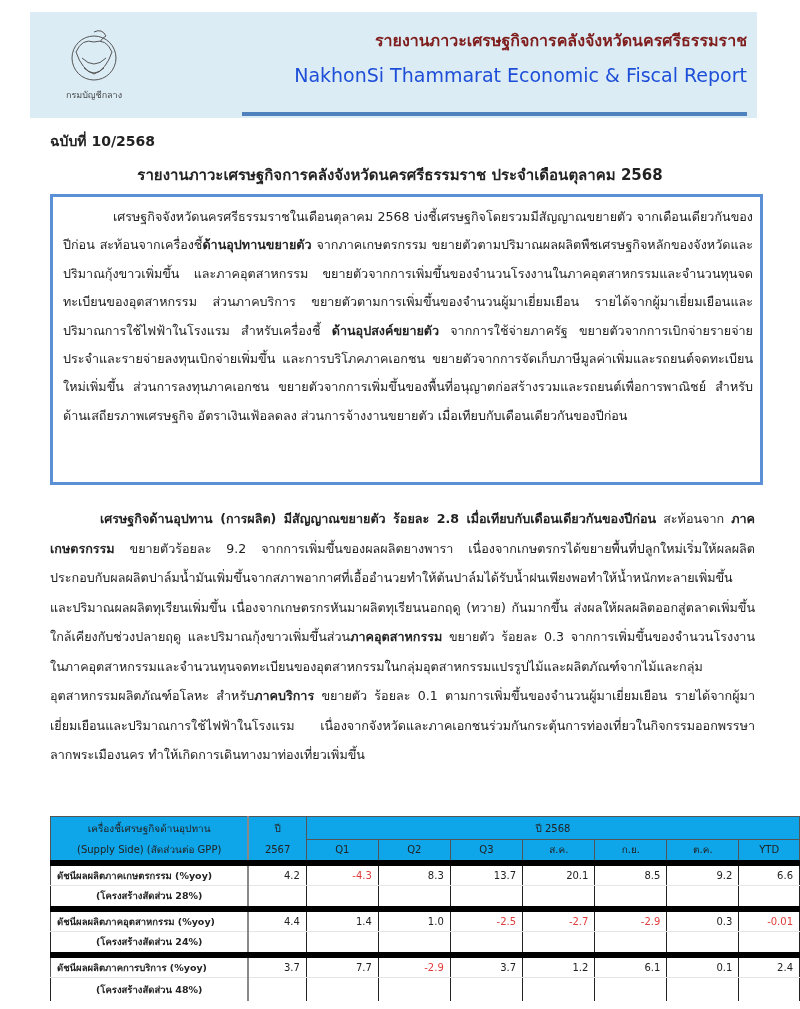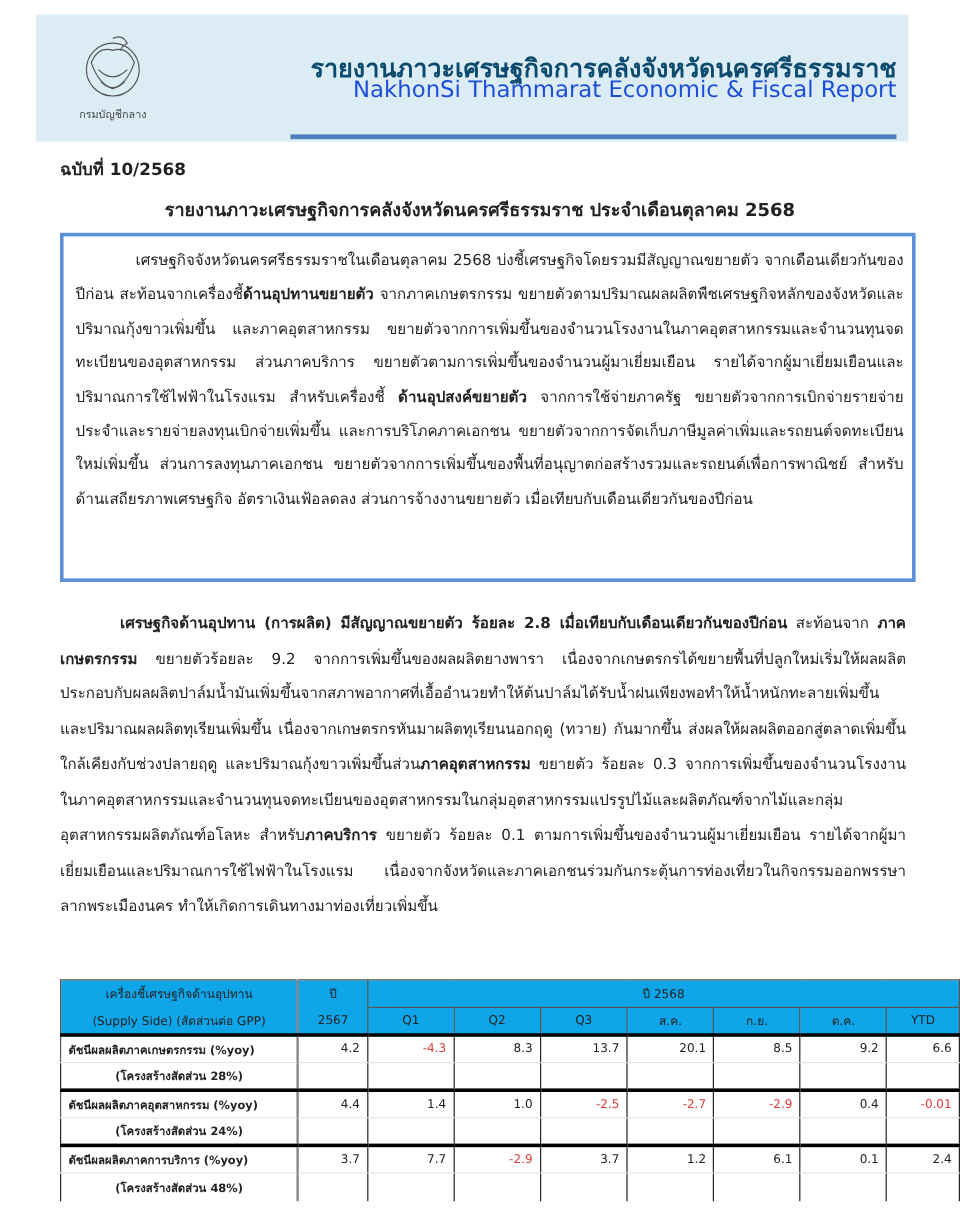--- a/index.html
+++ b/index.html
@@ -1,20 +1,20 @@
 <!DOCTYPE html>
 <html><head>
 <meta charset="utf-8">
 <style>
   html, body { margin:0; padding:0; background:#ffffff; }
   body { width:800px; height:1009px; position:relative; overflow:hidden;
          font-family:"DejaVu Sans", "Liberation Sans", sans-serif; color:#222; }
   .header-box { position:absolute; left:30px; top:12px; width:727px; height:106px; background:#dbecf4; }
   .logo { position:absolute; left:28px; top:10px; width:72px; height:80px; }
-  .title-th { position:absolute; right:10px; top:28px; font-size:21px; font-weight:bold; color:#0c4a6e; white-space:nowrap; }
+  .title-th { position:absolute; right:10px; top:16px; font-size:16px; font-weight:bold; color:#7f1d1d; white-space:nowrap; }
   .title-en { position:absolute; right:10px; top:52px; font-size:19px; color:#1d4ed8; white-space:nowrap; font-family:"DejaVu Sans", sans-serif; }
   .title-rule { position:absolute; left:212px; top:100px; width:505px; height:4px; background:#4f81bd; }
 
   .issue { position:absolute; left:50px; top:130px; font-size:14px; font-weight:bold; }
   .report-title { position:absolute; left:0; width:800px; top:163px; text-align:center; font-size:15px; font-weight:bold; }
 
   .summary-box { position:absolute; left:50px; top:194px; width:707px; height:285px;
                  border:3px solid #5b8fd6; box-sizing:content-box; }
   .summary-text { position:absolute; left:10px; top:6px; width:690px; font-size:12.6px; line-height:28.4px; text-align:justify; text-indent:50px; }
   .para { position:absolute; left:50px; top:504px; width:705px; font-size:12.6px; line-height:29.5px; text-align:justify; text-indent:50px; }
@@ -23,21 +23,21 @@
   table.supply { position:absolute; left:50px; top:816px; border-collapse:collapse; font-size:10px; font-family:"DejaVu Sans", sans-serif; }
   table.supply td, table.supply th { padding:0 6px; height:23px; box-sizing:border-box; }
   table.supply th { background:#0ea5e9; font-weight:normal; text-align:center; border:1px solid #555; }
   .hdr-label { width:213px; }
   .c-year { width:61px; border-left:2px solid #888 !important; }
   .c-num { width:78px; }
   table.supply td { border-left:1px solid #222; border-right:1px solid #222; text-align:right; }
   table.supply td.lbl { text-align:left; font-weight:bold; border-left:1px solid #555; font-size:9.5px; }
   table.supply td.sub { text-align:left; font-weight:bold; font-size:9.5px;padding-left:45px; }
   table.supply td.yr { border-left:2px solid #888; }
-  tr.main td { border-top:3px solid #000000; border-bottom:1px solid #e5e5e5; }
+  tr.main td { border-top:6px solid #000000; border-bottom:1px solid #e5e5e5; }
   .neg { color:#e03c3c; }
 </style>
 </head>
 <body>
 
 <div class="header-box">
   <svg class="logo" viewBox="0 0 72 80">
     <g fill="none" stroke="#555" stroke-width="1">
       <ellipse cx="36" cy="36" rx="22" ry="22"></ellipse>
       <path d="M36 10 q8 -4 12 4 q-4 2 -6 6"></path>
@@ -104,21 +104,21 @@
   </tr>
 
   <tr class="main">
     <td class="lbl">ดัชนีผลผลิตภาคอุตสาหกรรม  (%yoy)</td>
     <td class="yr">4.4</td>
     <td>1.4</td>
     <td>1.0</td>
     <td class="neg">-2.5</td>
     <td class="neg">-2.7</td>
     <td class="neg">-2.9</td>
-    <td>0.4</td>
+    <td>0.3</td>
     <td class="neg">-0.01</td>
   </tr>
   <tr>
     <td class="sub">(โครงสร้างสัดส่วน 24%)</td>
     <td class="yr"></td>
         <td></td>
         <td></td>
         <td></td>
         <td></td>
         <td></td>

